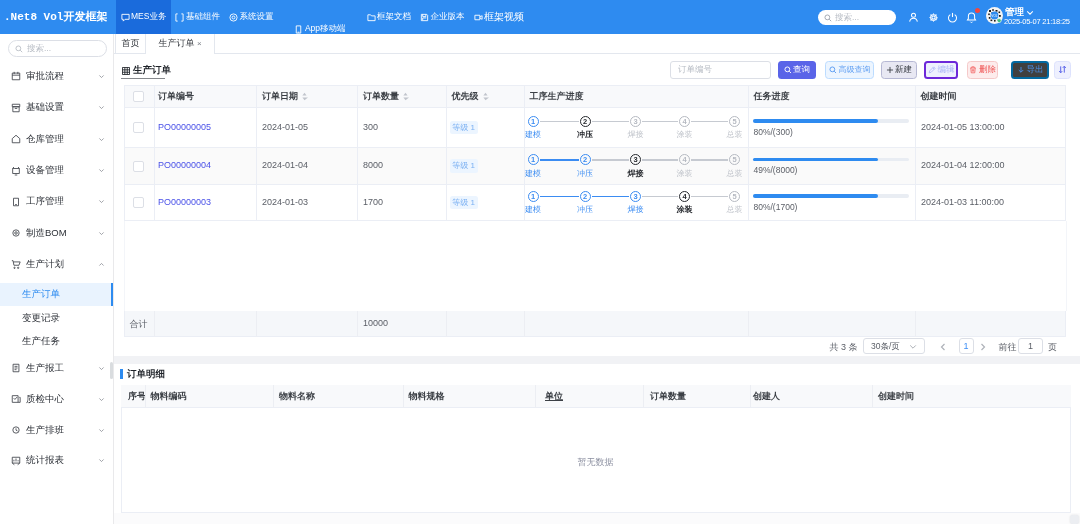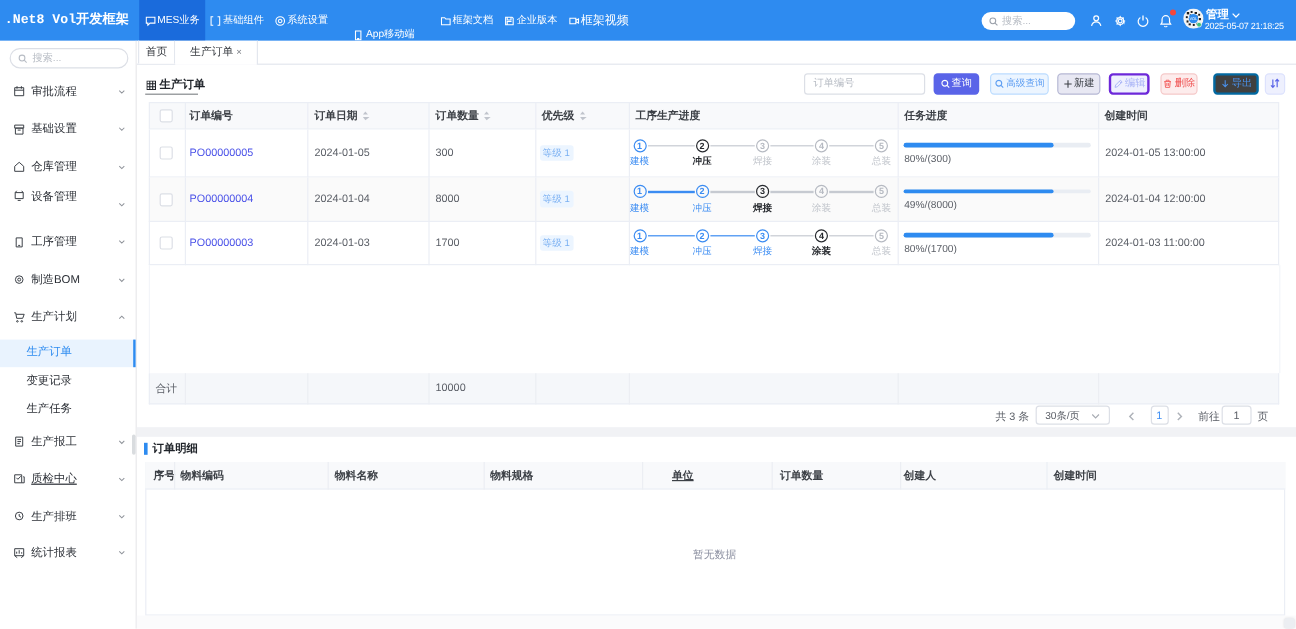--- a/index.html
+++ b/index.html
@@ -102,21 +102,21 @@
     </span>基础设置<svg width="7" height="7" viewBox="0 0 10 10" style="position:absolute;right:8px;top:9px">
       <path d="M2 3.5l3 3 3-3" fill="none" stroke="#8f939a" stroke-width="1.2"></path>
     </svg></div>
 <div class="abs" style="left:0;top:126.5px;width:113px;height:25px;display:flex;align-items:center;font-size:9.5px;color:#2b2f36;"><span style="margin-left:11px;margin-right:5px;display:flex">
       <svg width="10" height="10" viewBox="0 0 12 12" style="flex:none">
         <path d="M1.5 5.5L6 1.5l4.5 4v5h-9z" fill="none" stroke="#3c4047" stroke-width="1"></path>
       </svg>
     </span>仓库管理<svg width="7" height="7" viewBox="0 0 10 10" style="position:absolute;right:8px;top:9px">
       <path d="M2 3.5l3 3 3-3" fill="none" stroke="#8f939a" stroke-width="1.2"></path>
     </svg></div>
-<div class="abs" style="left:0;top:158.3px;width:113px;height:25px;display:flex;align-items:flex-start;font-size:9.5px;color:#2b2f36;"><span style="margin-left:11px;margin-right:5px;display:flex">
+<div class="abs" style="left:0;top:158.3px;width:113px;height:25px;display:flex;align-items:center;font-size:9.5px;color:#2b2f36;"><span style="margin-left:11px;margin-right:5px;display:flex">
       <svg width="10" height="10" viewBox="0 0 12 12" style="flex:none">
         <path d="M2 3h8v6H2z M2 3l1.5-1.8 M10 3l-1.5-1.8 M4.5 10.8h3" fill="none" stroke="#3c4047" stroke-width="1"></path>
       </svg>
     </span>设备管理<svg width="7" height="7" viewBox="0 0 10 10" style="position:absolute;right:8px;top:9px">
       <path d="M2 3.5l3 3 3-3" fill="none" stroke="#8f939a" stroke-width="1.2"></path>
     </svg></div>
 <div class="abs" style="left:0;top:189.2px;width:113px;height:25px;display:flex;align-items:center;font-size:9.5px;color:#2b2f36;"><span style="margin-left:11px;margin-right:5px;display:flex">
       <svg width="10" height="10" viewBox="0 0 12 12" style="flex:none">
         <path d="M3 1.5h6v9H3z M5 9h2" fill="none" stroke="#3c4047" stroke-width="1"></path>
       </svg>
@@ -137,21 +137,21 @@
     </span>生产计划<svg width="7" height="7" viewBox="0 0 10 10" style="position:absolute;right:8px;top:9px">
       <path d="M2 6.5l3-3 3 3" fill="none" stroke="#8f939a" stroke-width="1.2"></path>
     </svg></div>
 <div class="abs" style="left:0;top:355.8px;width:113px;height:25px;display:flex;align-items:center;font-size:9.5px;color:#2b2f36;"><span style="margin-left:11px;margin-right:5px;display:flex">
       <svg width="10" height="10" viewBox="0 0 12 12" style="flex:none">
         <path d="M2.5 1.5h7v9h-7z M4.2 4h3.6 M4.2 6h3.6 M4.2 8h2.4" fill="none" stroke="#3c4047" stroke-width="1"></path>
       </svg>
     </span>生产报工<svg width="7" height="7" viewBox="0 0 10 10" style="position:absolute;right:8px;top:9px">
       <path d="M2 3.5l3 3 3-3" fill="none" stroke="#8f939a" stroke-width="1.2"></path>
     </svg></div>
-<div class="abs" style="left:0;top:386.7px;width:113px;height:25px;display:flex;align-items:center;font-size:9.5px;color:#2b2f36;text-decoration:underline;"><span style="margin-left:11px;margin-right:5px;display:flex">
+<div class="abs" style="left:0;top:386.7px;width:113px;height:25px;display:flex;align-items:center;font-size:9.5px;color:#2b2f36;"><span style="margin-left:11px;margin-right:5px;display:flex">
       <svg width="10" height="10" viewBox="0 0 12 12" style="flex:none">
         <path d="M1.5 2h7v8h-7z M3.2 5l1.5 1.5L7.5 3.5 M8.5 10h2.5v-6h-1" fill="none" stroke="#3c4047" stroke-width="1"></path>
       </svg>
     </span>质检中心<svg width="7" height="7" viewBox="0 0 10 10" style="position:absolute;right:8px;top:9px">
       <path d="M2 3.5l3 3 3-3" fill="none" stroke="#8f939a" stroke-width="1.2"></path>
     </svg></div>
 <div class="abs" style="left:0;top:417.5px;width:113px;height:25px;display:flex;align-items:center;font-size:9.5px;color:#2b2f36;"><span style="margin-left:11px;margin-right:5px;display:flex">
       <svg width="10" height="10" viewBox="0 0 12 12" style="flex:none">
         <path d="M6 2.2a3.8 3.8 0 1 0 0 7.6a3.8 3.8 0 1 0 0-7.6 M6 4v2.2l1.8 1" fill="none" stroke="#3c4047" stroke-width="1"></path>
       </svg>
@@ -354,21 +354,21 @@
 <div class="abs" style="left:1048px;top:341px;font-size:9px;color:#5a5e66;">页</div>
 <div class="abs" style="left:114px;top:355.5px;width:966px;height:8px;background:#f1f2f5;"></div>
 <div class="abs" style="left:120px;top:368.5px;width:2.5px;height:10px;background:#2d8bf0;"></div>
 <div class="abs" style="left:127px;top:368px;font-size:9.5px;font-weight:bold;color:#1f2329;">订单明细</div>
 <div class="abs" style="left:120.5px;top:384.5px;width:950.5px;height:128px;border:1px solid #ebeef5;background:#fff;"></div>
 <div class="abs" style="left:120.5px;top:384.5px;width:950.5px;height:23px;background:#f8f9fb;border-bottom:1px solid #ebeef5;"></div>
 <div class="abs" style="left:128px;top:384.5px;height:23px;display:flex;align-items:center;font-size:9px;font-weight:bold;color:#3c4046;">序号</div>
 <div class="abs" style="left:150.5px;top:384.5px;height:23px;display:flex;align-items:center;font-size:9px;font-weight:bold;color:#3c4046;">物料编码</div>
 <div class="abs" style="left:279px;top:384.5px;height:23px;display:flex;align-items:center;font-size:9px;font-weight:bold;color:#3c4046;">物料名称</div>
 <div class="abs" style="left:408.5px;top:384.5px;height:23px;display:flex;align-items:center;font-size:9px;font-weight:bold;color:#3c4046;">物料规格</div>
-<div class="abs" style="left:560px;top:384.5px;height:23px;display:flex;align-items:center;font-size:9px;font-weight:bold;color:#3c4046;text-decoration:underline;">单位</div>
+<div class="abs" style="left:545px;top:384.5px;height:23px;display:flex;align-items:center;font-size:9px;font-weight:bold;color:#3c4046;text-decoration:underline;">单位</div>
 <div class="abs" style="left:650px;top:384.5px;height:23px;display:flex;align-items:center;font-size:9px;font-weight:bold;color:#3c4046;">订单数量</div>
 <div class="abs" style="left:753px;top:384.5px;height:23px;display:flex;align-items:center;font-size:9px;font-weight:bold;color:#3c4046;">创建人</div>
 <div class="abs" style="left:878px;top:384.5px;height:23px;display:flex;align-items:center;font-size:9px;font-weight:bold;color:#3c4046;">创建时间</div>
 <div class="abs" style="left:145px;top:384.5px;width:1px;height:23px;background:#eceef3;"></div>
 <div class="abs" style="left:273px;top:384.5px;width:1px;height:23px;background:#eceef3;"></div>
 <div class="abs" style="left:403px;top:384.5px;width:1px;height:23px;background:#eceef3;"></div>
 <div class="abs" style="left:535px;top:384.5px;width:1px;height:23px;background:#eceef3;"></div>
 <div class="abs" style="left:643px;top:384.5px;width:1px;height:23px;background:#eceef3;"></div>
 <div class="abs" style="left:750px;top:384.5px;width:1px;height:23px;background:#eceef3;"></div>
 <div class="abs" style="left:872px;top:384.5px;width:1px;height:23px;background:#eceef3;"></div>

